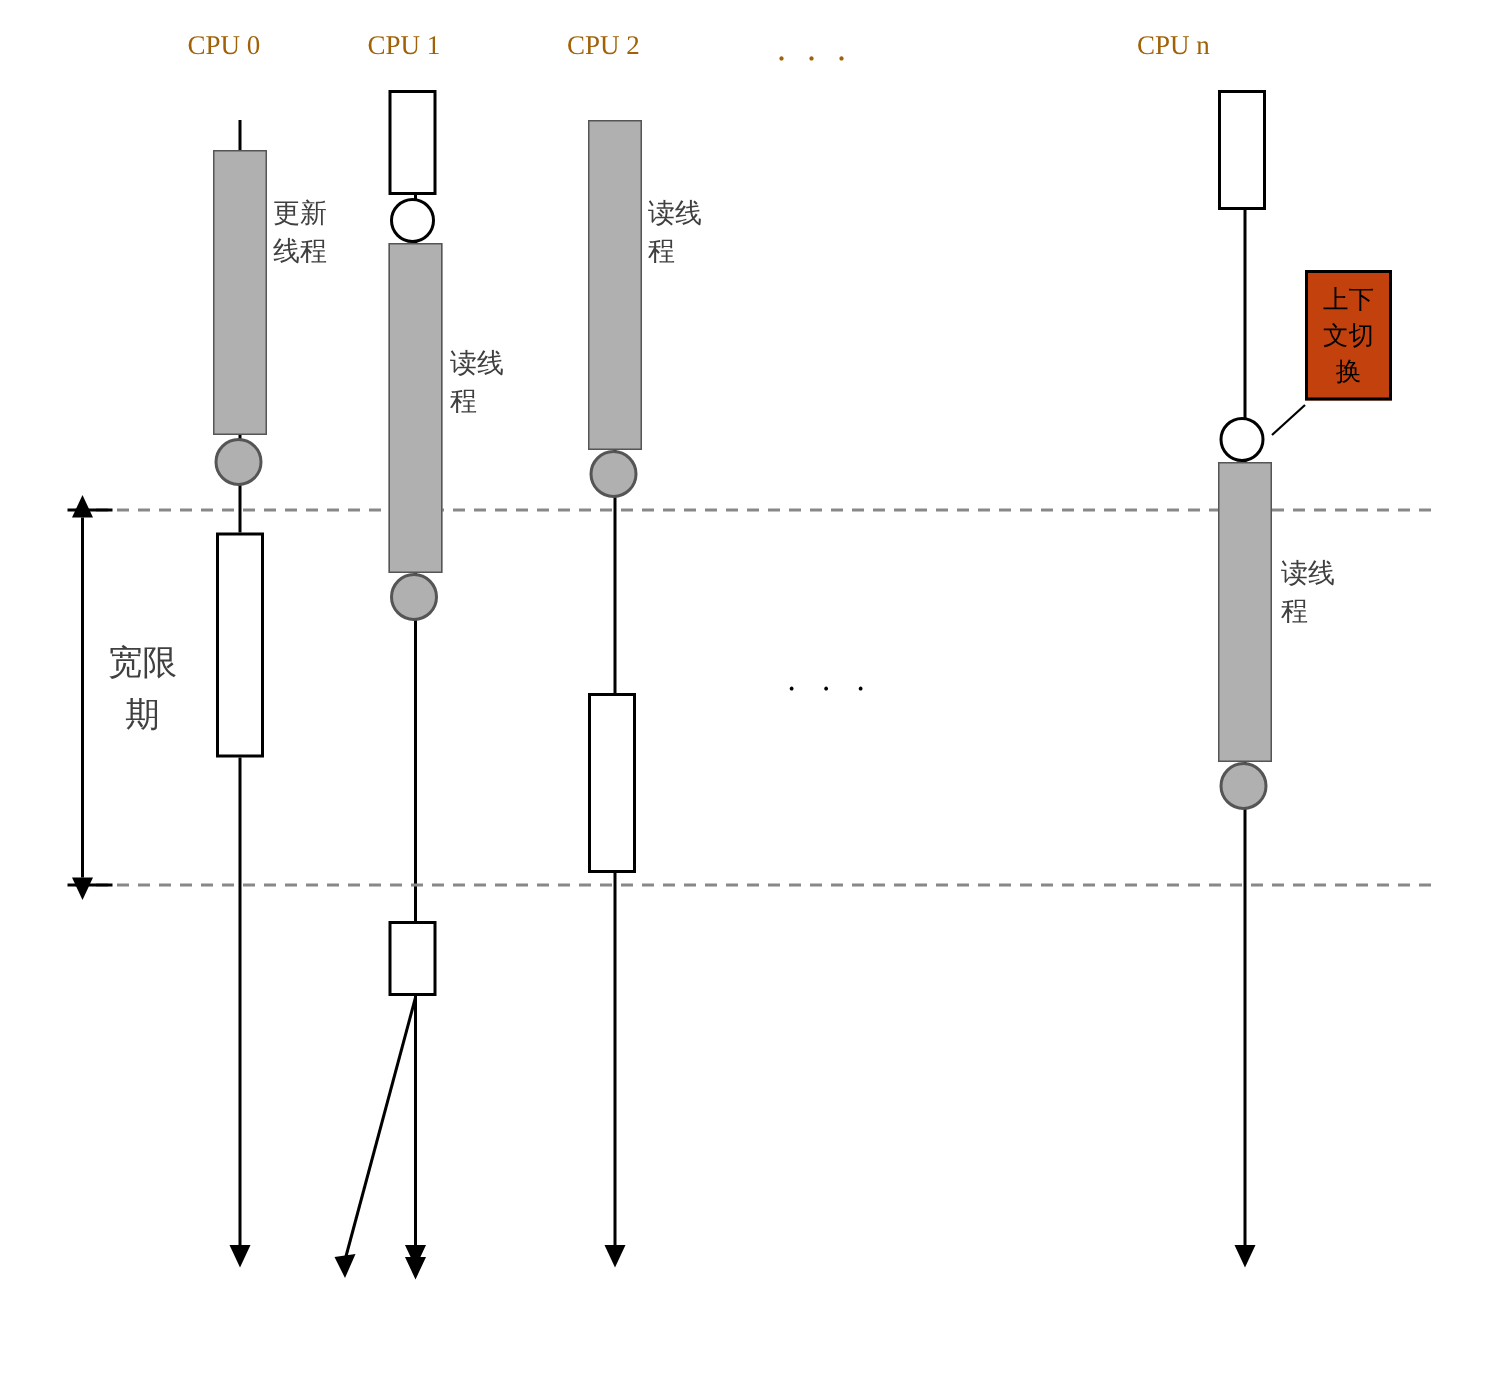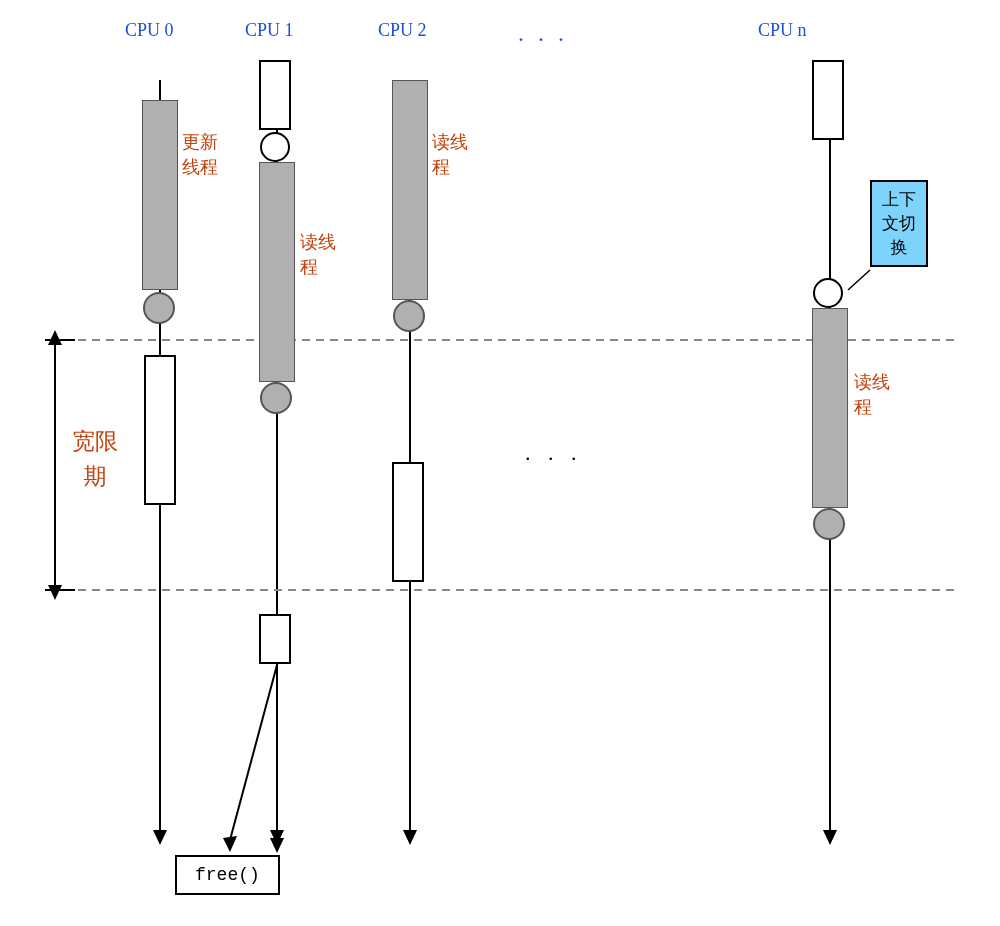--- a/index.html
+++ b/index.html
@@ -16,21 +16,21 @@
       position: relative;
       width: 1000px;
       height: 926px;
     }
 
     
     .cpu-label {
       position: absolute;
       font-size: 18px;
       font-weight: normal;
-      color: #1d4ed8;
+      color: #a16207;
       text-align: center;
       white-space: nowrap;
     }
 
     
     .block-gray {
       position: absolute;
       background: #b0b0b0;
       border: 1.5px solid #555;
     }
@@ -54,40 +54,40 @@
       position: absolute;
       border-radius: 50%;
       background: #fff;
       border: 2px solid #000;
     }
 
     
     .diag-text {
       position: absolute;
       font-size: 17px;
-      color: #c2410c;
+      color: #404040;
       line-height: 1.3;
       text-align: center;
     }
 
     
     .free-box {
       position: absolute;
       border: 2px solid #000;
       background: #fff;
       padding: 8px 18px;
       font-size: 18px;
       font-family: 'Courier New', monospace;
     }
 
     
     .context-box {
       position: absolute;
       border: 2px solid #000;
-      background: #7dd3fc;
+      background: #c2410c;
       padding: 6px 10px;
       font-size: 17px;
       line-height: 1.4;
       text-align: center;
     }
 
     
     svg.overlay {
       position: absolute;
       top: 0;
@@ -200,19 +200,16 @@
   <div class="circle-gray" style="left:813px; top:508px; width:32px; height:32px;"></div>
 
   <div class="diag-text" style="left:854px; top:370px; font-size:18px; line-height:1.4; text-align:left;">读线<br>程</div>
 
   <div class="context-box" style="left:870px; top:180px;">
     <span>上下<br>文切<br>换</span>
   </div>
 
   <div class="diag-text" style="left:72px; top:425px; font-size:23px; line-height:1.5; text-align:center;">宽限<br>期</div>
 
-  <div class="free-box" style="left:175px; top:855px;">
-    <span>free()</span>
-  </div>
 
   <div class="dots-text" style="left:525px; top:440px; font-size:22px; letter-spacing:6px;">. . .</div>
 
 </div>
 
 </body></html>

